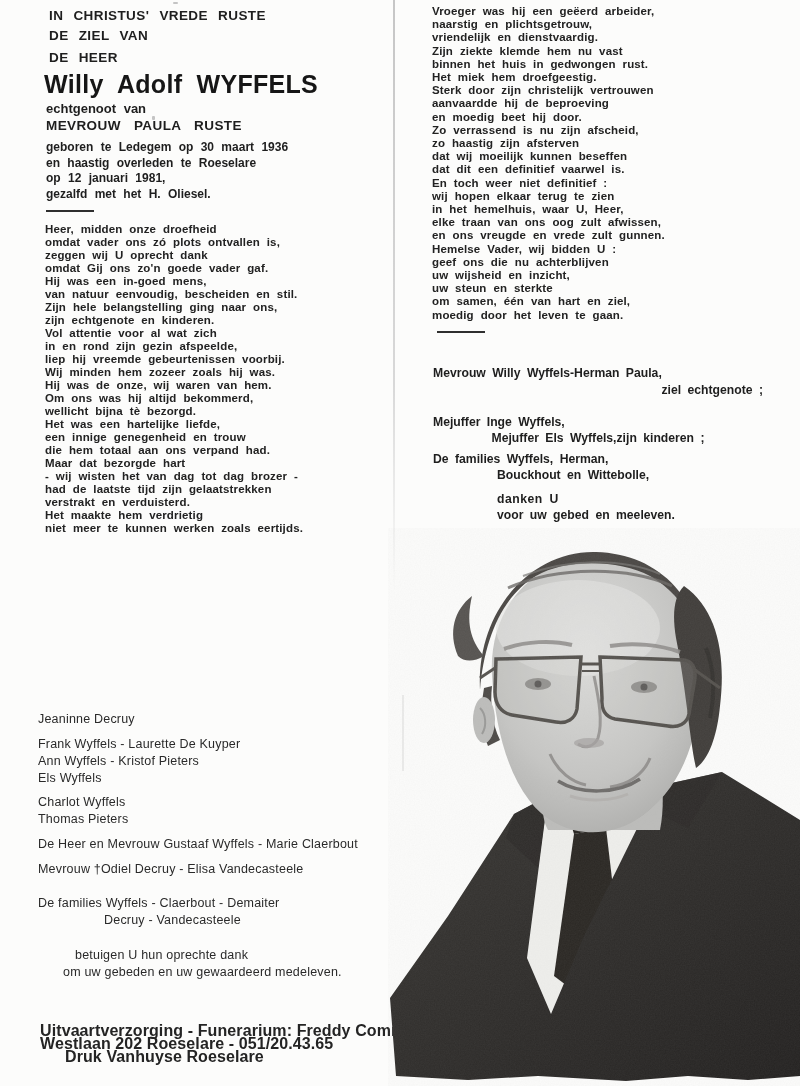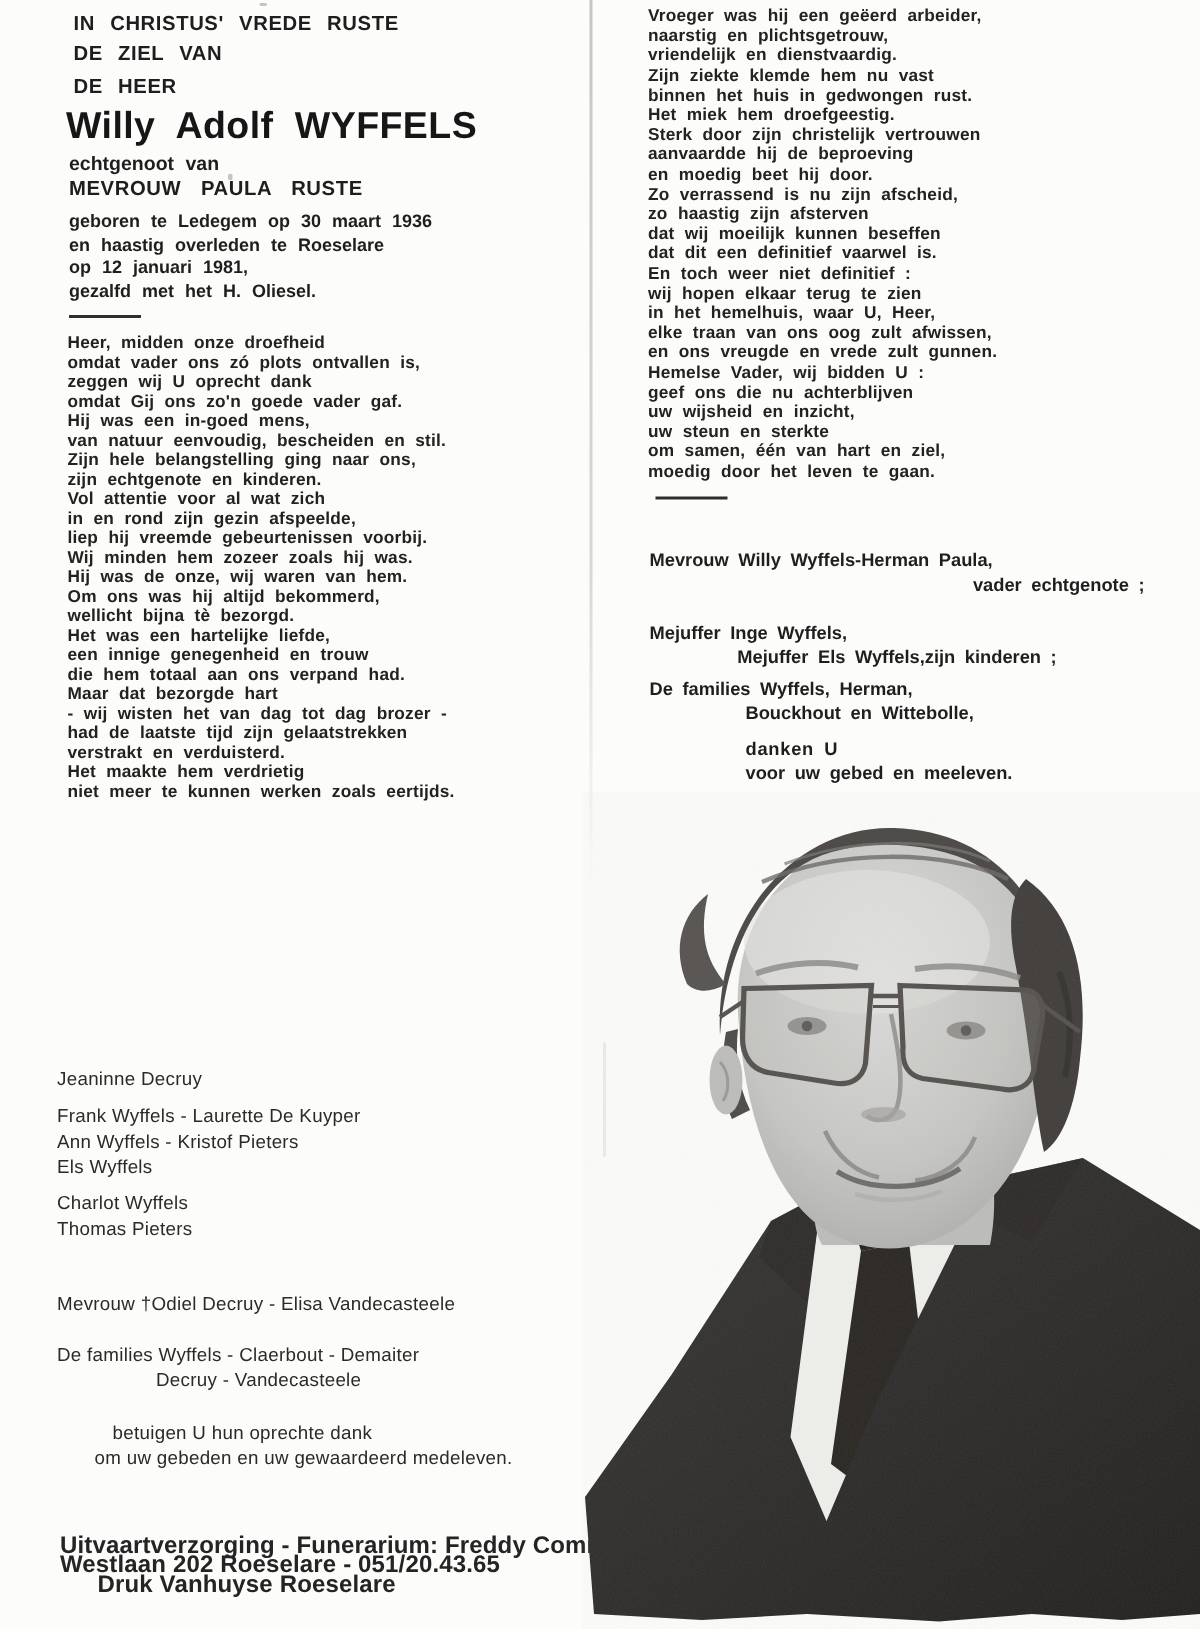--- a/index.html
+++ b/index.html
@@ -96,38 +96,39 @@
 Hemelse Vader, wij bidden U :
 geef ons die nu achterblijven
 uw wijsheid en inzicht,
 uw steun en sterkte
 om samen, één van hart en ziel,
 moedig door het leven te gaan.</div>
   <div class="abs rule" style="left:437px;top:331px;"></div>
 
   <div class="abs" style="left:433px;top:366px;width:330px;height:160px;">
     <div class="famrow fam" style="top:0;">Mevrouw Willy Wyffels-Herman Paula,</div>
-    <div class="famrow fam right-align" style="top:17px;">vader echtgenote ;</div>
+    <div class="famrow fam right-align" style="top:17px;">ziel echtgenote ;</div>
     <div class="famrow fam" style="top:49px;">Mejuffer Inge Wyffels,</div>
     <div class="famrow fam" style="top:65px;display:flex;justify-content:center;">
       <span>Mejuffer Els Wyffels,</span>
       <span>zijn kinderen ;</span>
     </div>
     <div class="famrow fam" style="top:86px;">De families Wyffels, Herman,</div>
     <div class="famrow fam" style="top:102px;padding-left:64px;">Bouckhout en Wittebolle,</div>
     <div class="famrow fam" style="top:126px;padding-left:64px;letter-spacing:.5px;">danken U</div>
     <div class="famrow fam" style="top:142px;padding-left:64px;">voor uw gebed en meeleven.</div>
   </div>
 
   <div class="abs rel" style="left:38px;top:712px;">Jeaninne Decruy</div>
   <div class="abs rel" style="left:38px;top:737px;">Frank Wyffels - Laurette De Kuyper</div>
   <div class="abs rel" style="left:38px;top:754px;">Ann Wyffels - Kristof Pieters</div>
   <div class="abs rel" style="left:38px;top:771px;">Els Wyffels</div>
   <div class="abs rel" style="left:38px;top:795px;">Charlot Wyffels</div>
   <div class="abs rel" style="left:38px;top:812px;">Thomas Pieters</div>
+  <div class="abs rel" style="left:38px;top:837px;">De Heer en Mevrouw Gustaaf Wyffels - Marie Claerbout</div>
   <div class="abs rel" style="left:38px;top:862px;text-align:right;">Mevrouw †Odiel Decruy - Elisa Vandecasteele</div>
   <div class="abs rel" style="left:38px;top:896px;">De families Wyffels - Claerbout - Demaiter</div>
   <div class="abs rel" style="left:104px;top:913px;">Decruy - Vandecasteele</div>
   <div class="abs rel" style="left:75px;top:948px;">betuigen U hun oprechte dank</div>
   <div class="abs rel" style="left:63px;top:965px;">om uw gebeden en uw gewaardeerd medeleven.</div>
 
   <div class="abs foot" style="left:40px;top:1022px;">Uitvaartverzorging - Funerarium: Freddy Commeyne-De Duytsche</div>
   <div class="abs foot" style="left:40px;top:1035px;">Westlaan  202 Roeselare  -  051/20.43.65</div>
   <div class="abs foot" style="left:40px;top:1048px;padding-left:25px;">Druk Vanhuyse Roeselare</div>
 

